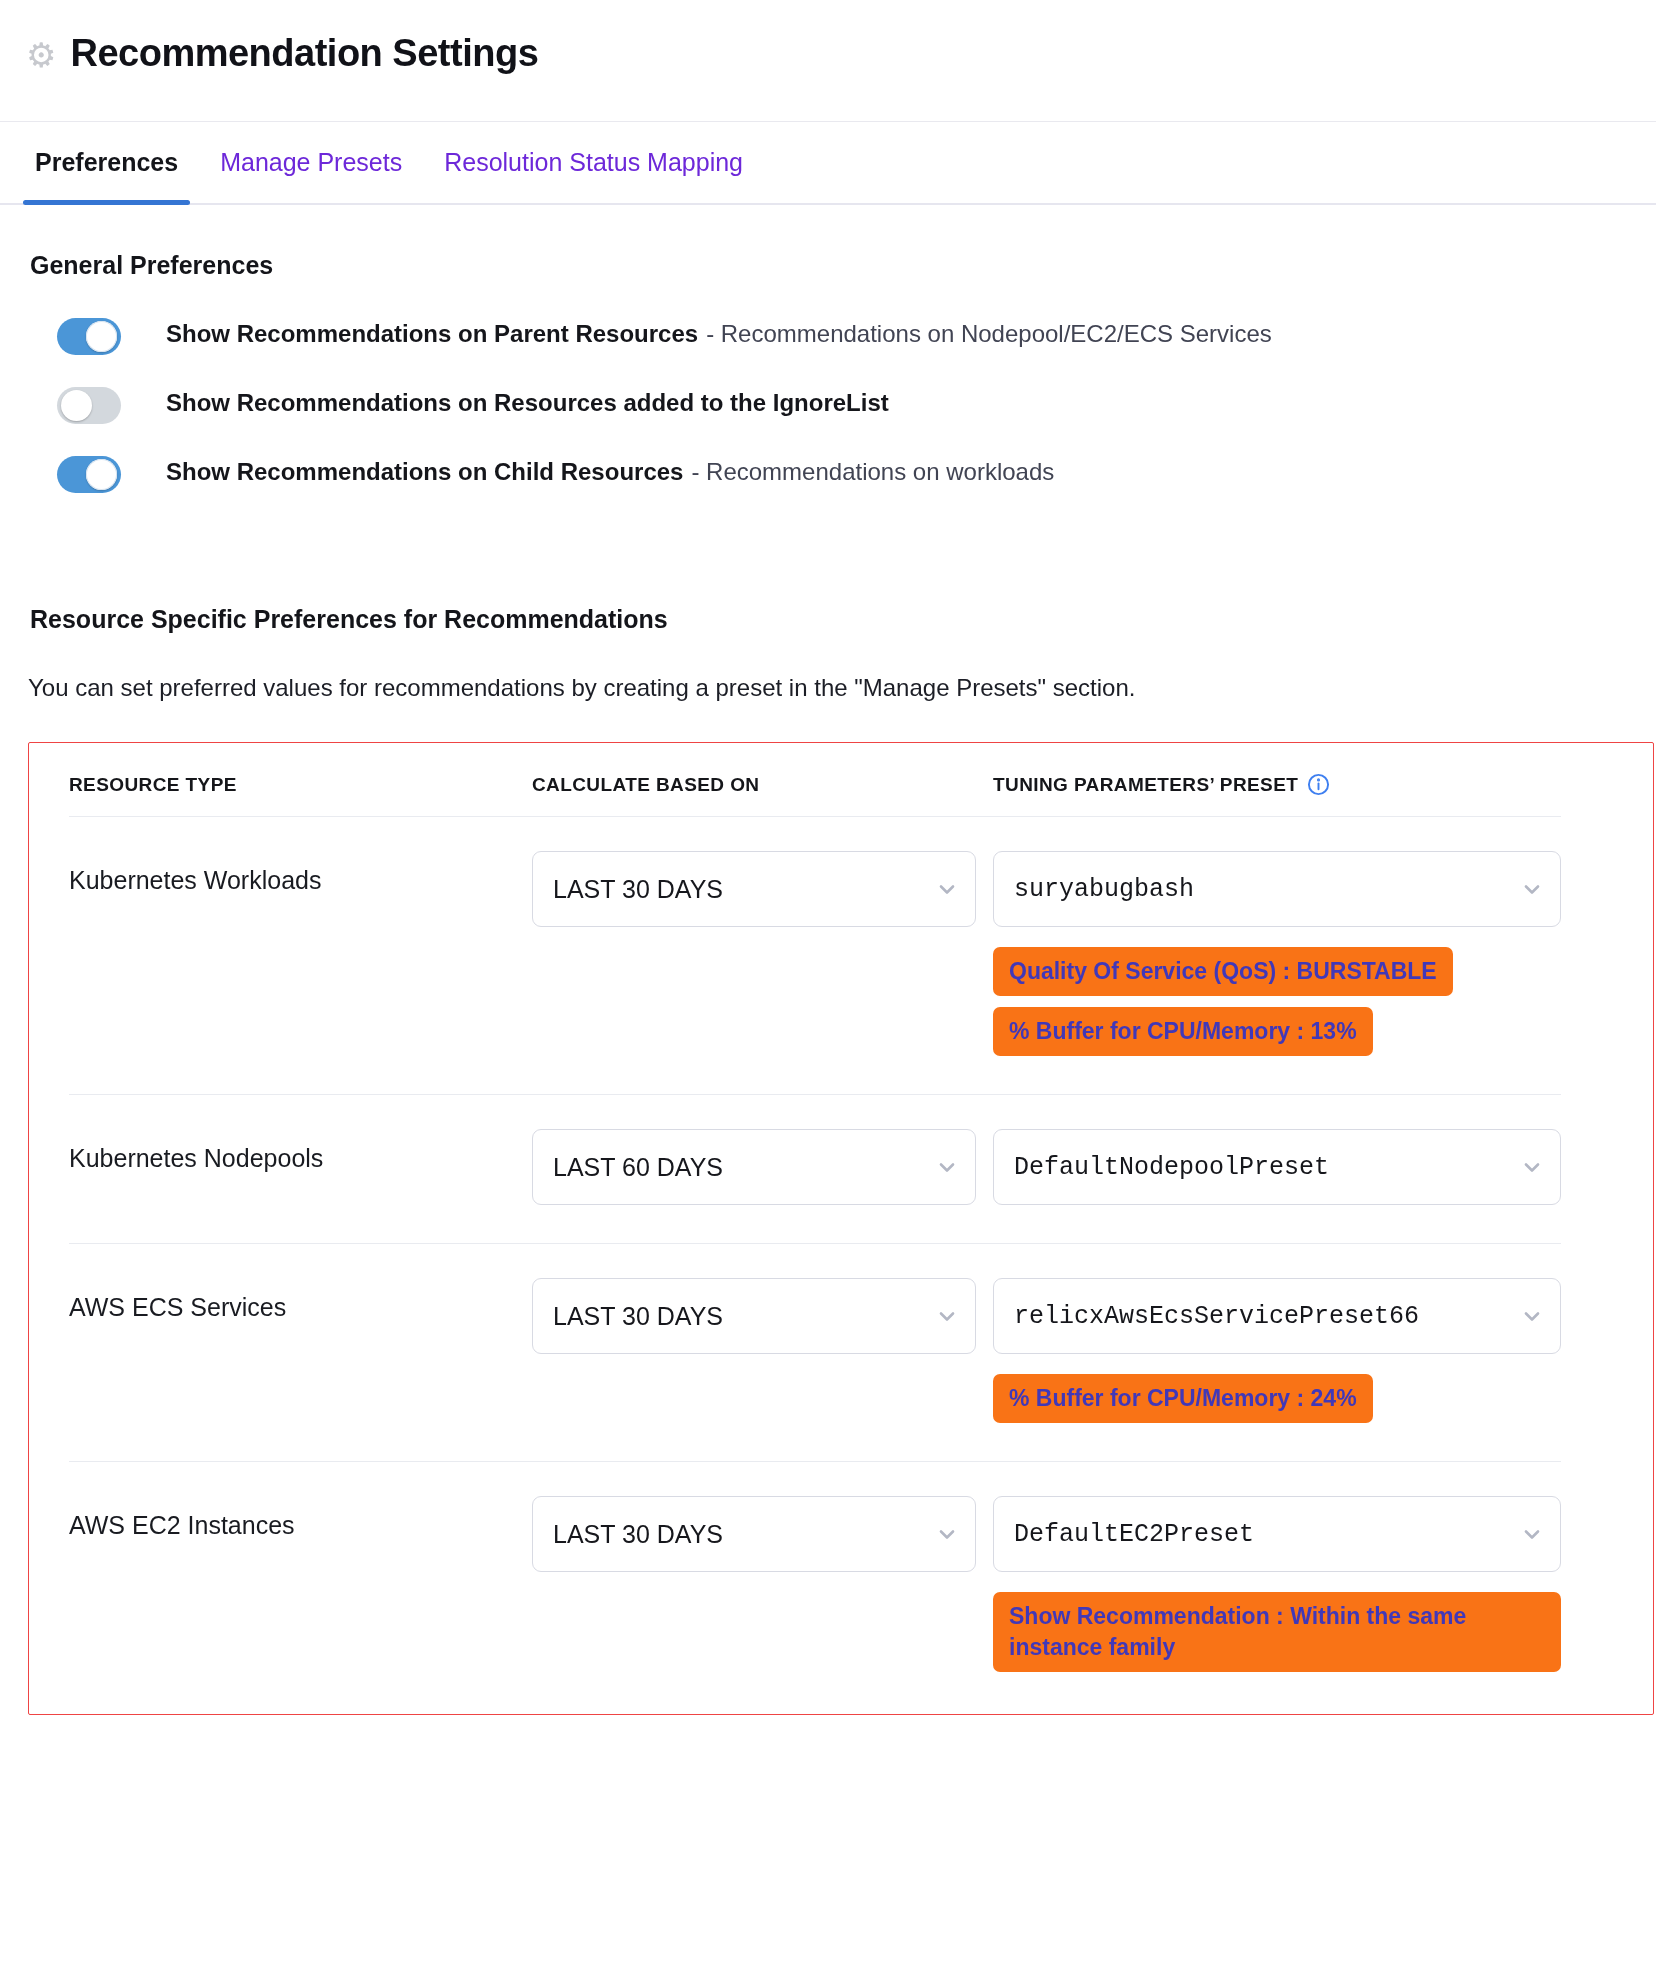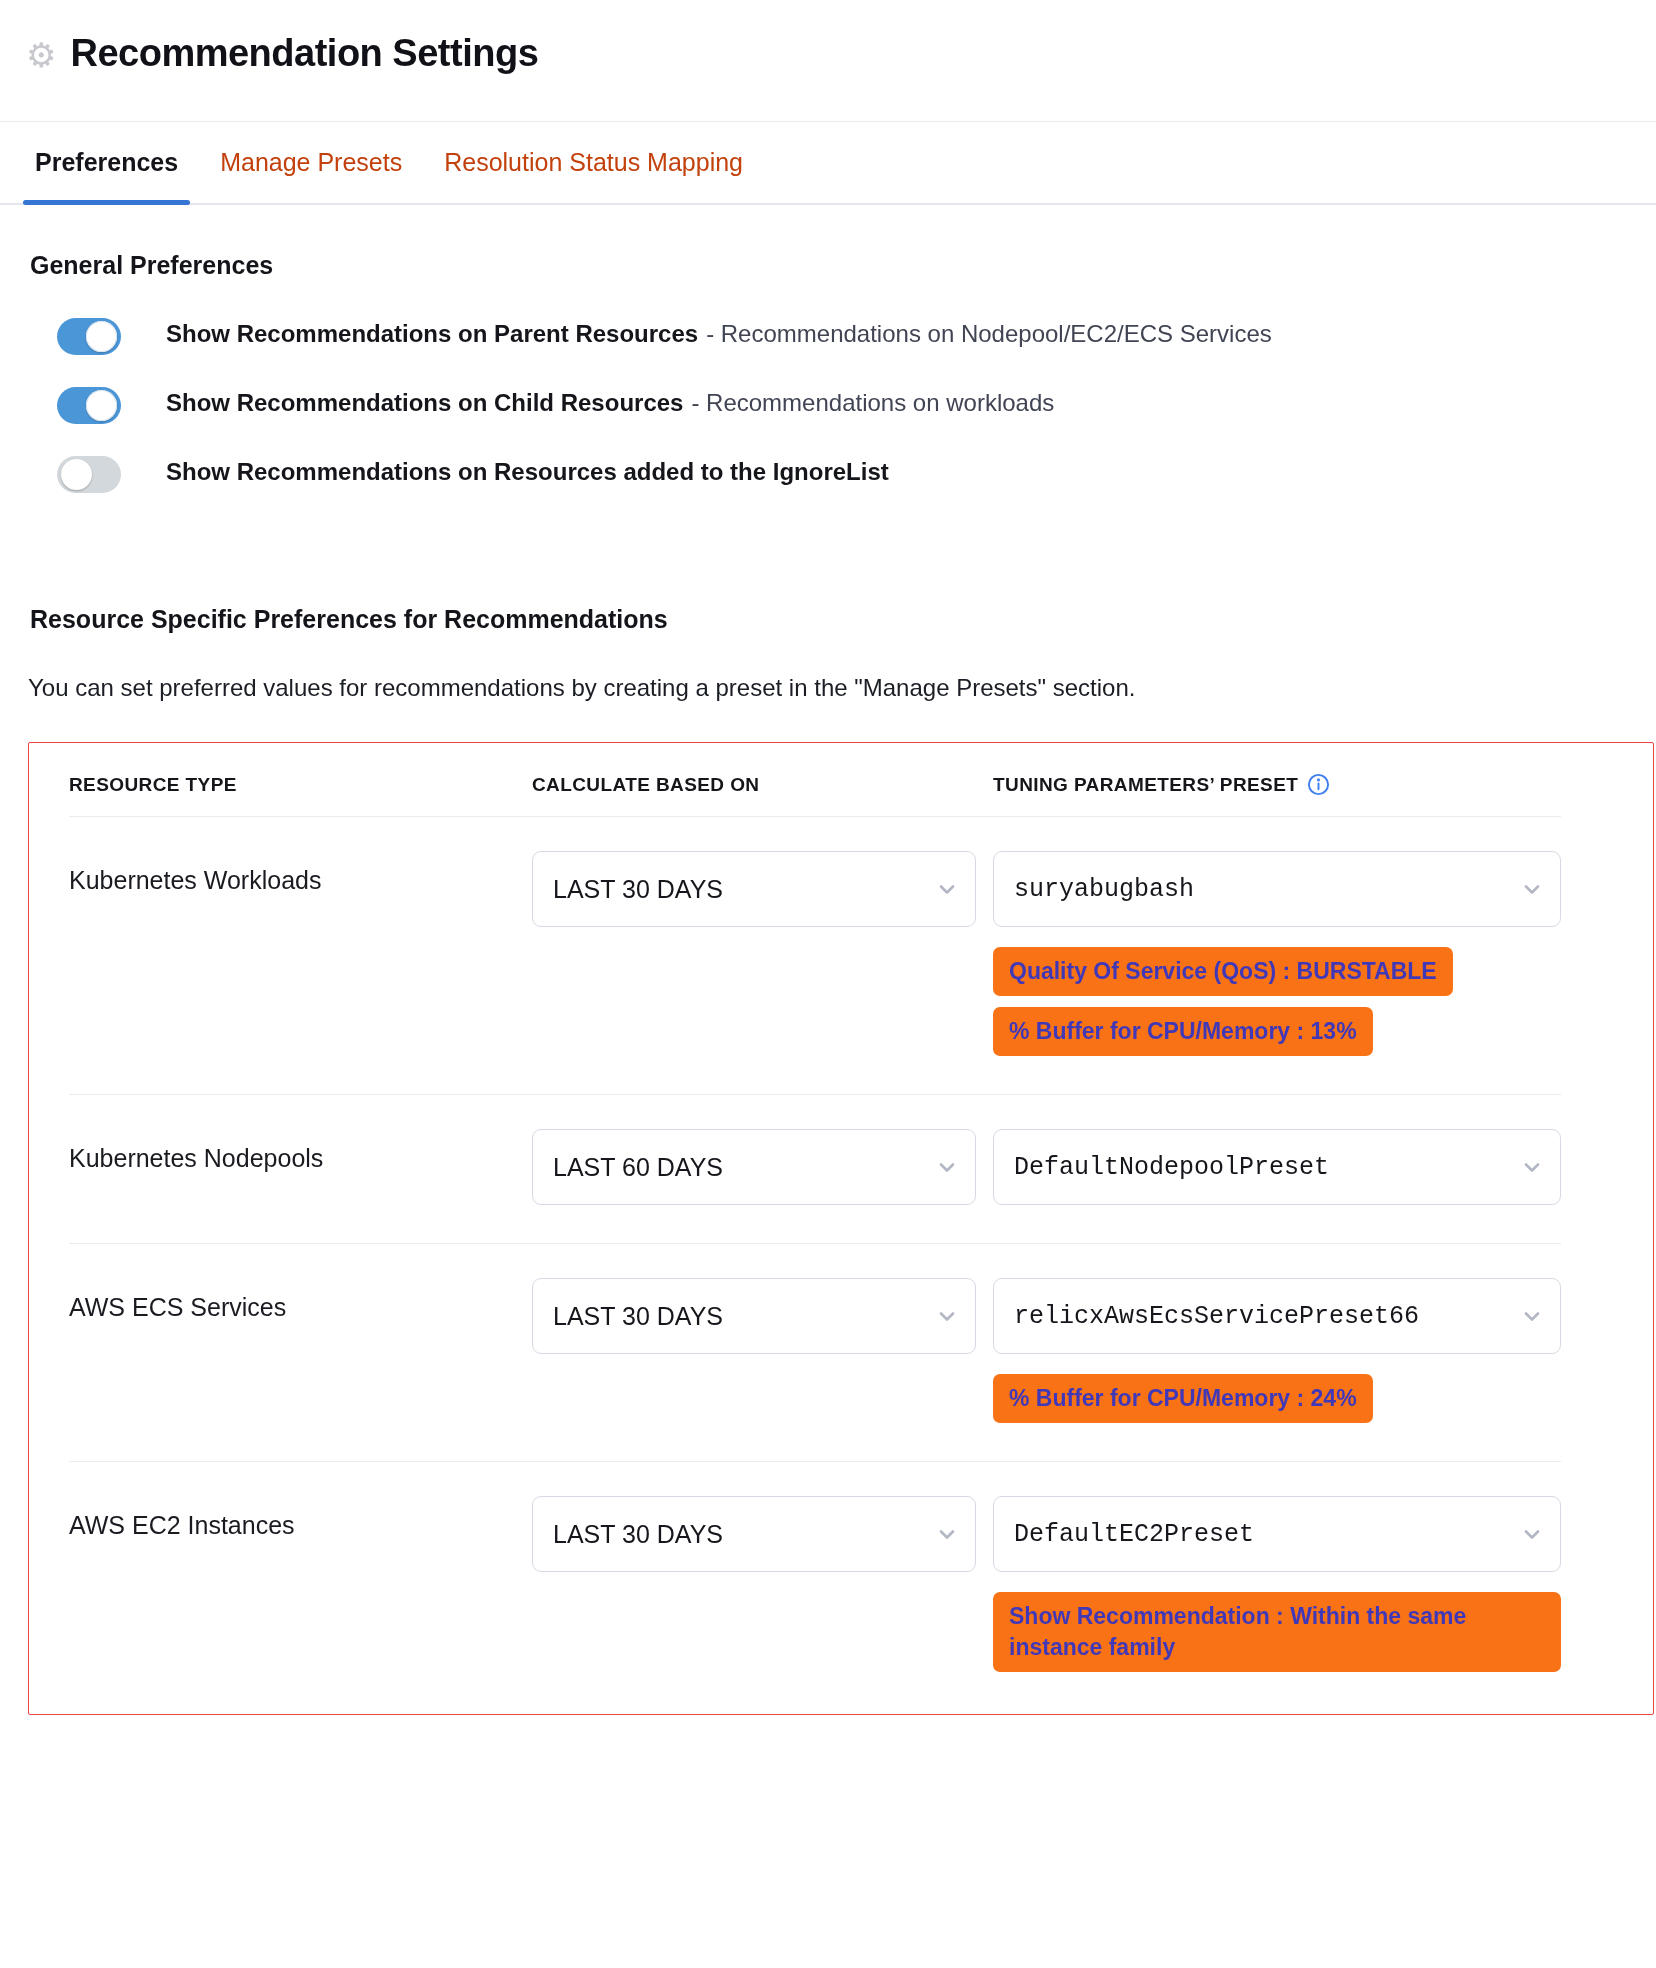--- a/index.html
+++ b/index.html
@@ -42,21 +42,21 @@
     display: flex;
     align-items: flex-end;
     gap: 42px;
     padding-left: 35px;
     border-bottom: 2px solid #e6e6ef;
   }
   .tab {
     position: relative;
     padding: 26px 0 26px;
     font-size: 25px;
-    color: #c2410c;
+    color: #6d28d9;
     font-weight: 500;
     cursor: pointer;
     white-space: nowrap;
   }
   .tab.active {
     font-weight: 700;
     color: #14151a;
   }
   .tab.active::after {
     content: "";
@@ -222,33 +222,33 @@
 <div class="toggle-list">
   <div class="toggle-row">
     <div class="toggle on">
         <div class="knob"></div>
       </div>
     <div class="toggle-text">
       <span class="toggle-label">Show Recommendations on Parent Resources</span><span class="toggle-desc">- Recommendations on Nodepool/EC2/ECS Services</span>
     </div>
   </div>
   <div class="toggle-row">
+    <div class="toggle">
+        <div class="knob"></div>
+      </div>
+    <div class="toggle-text">
+      <span class="toggle-label">Show Recommendations on Resources added to the IgnoreList</span>
+    </div>
+  </div>
+  <div class="toggle-row">
     <div class="toggle on">
         <div class="knob"></div>
       </div>
     <div class="toggle-text">
       <span class="toggle-label">Show Recommendations on Child Resources</span><span class="toggle-desc">- Recommendations on workloads</span>
-    </div>
-  </div>
-  <div class="toggle-row">
-    <div class="toggle">
-        <div class="knob"></div>
-      </div>
-    <div class="toggle-text">
-      <span class="toggle-label">Show Recommendations on Resources added to the IgnoreList</span>
     </div>
   </div>
 </div>
 
 <div class="resource-heading">Resource Specific Preferences for Recommendations</div>
 <div class="resource-subtext">You can set preferred values for recommendations by creating a preset in the "Manage Presets" section.</div>
 
 <div class="pref-table">
   <div class="pref-table-inner">
 

